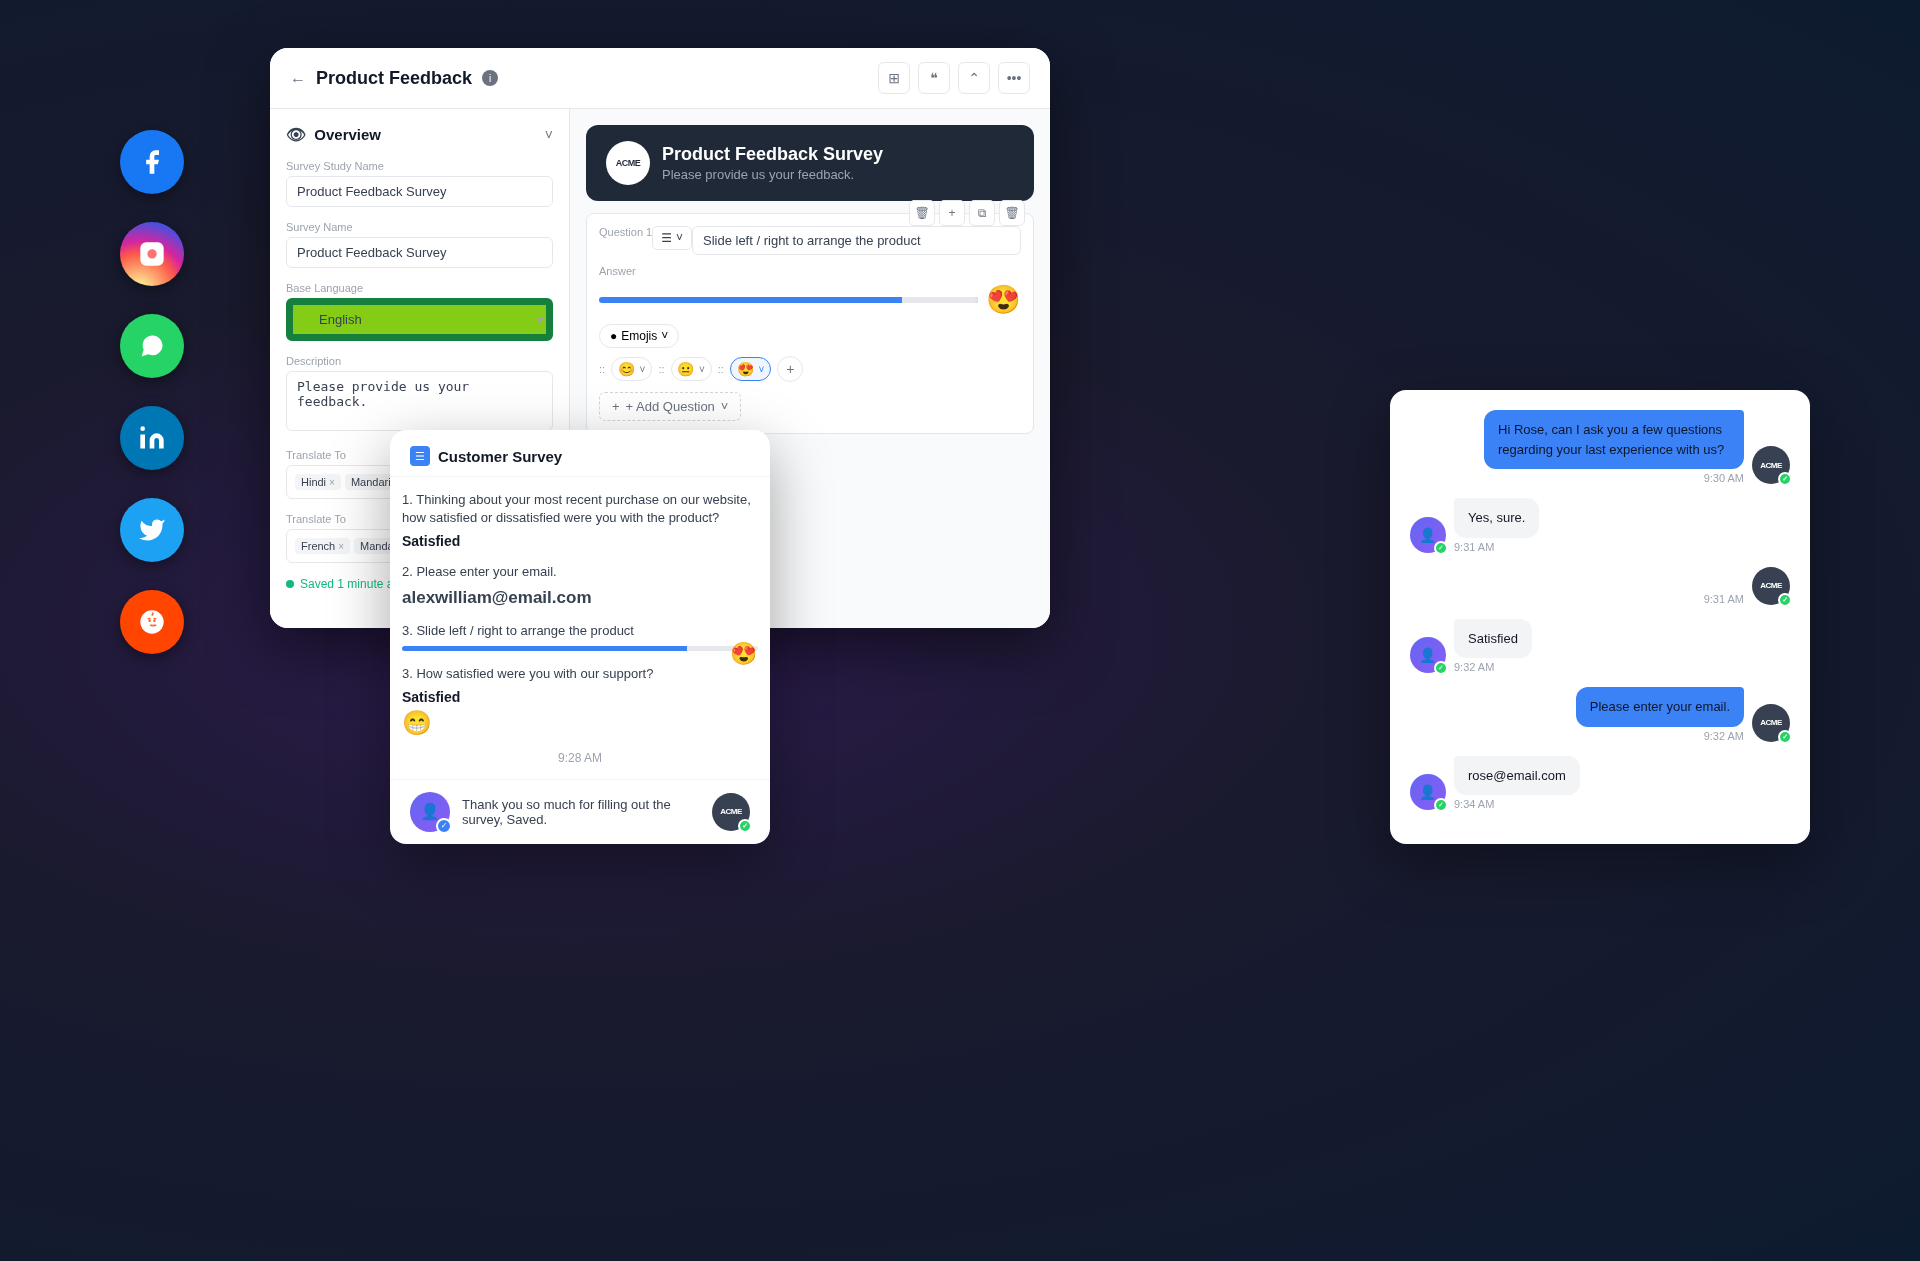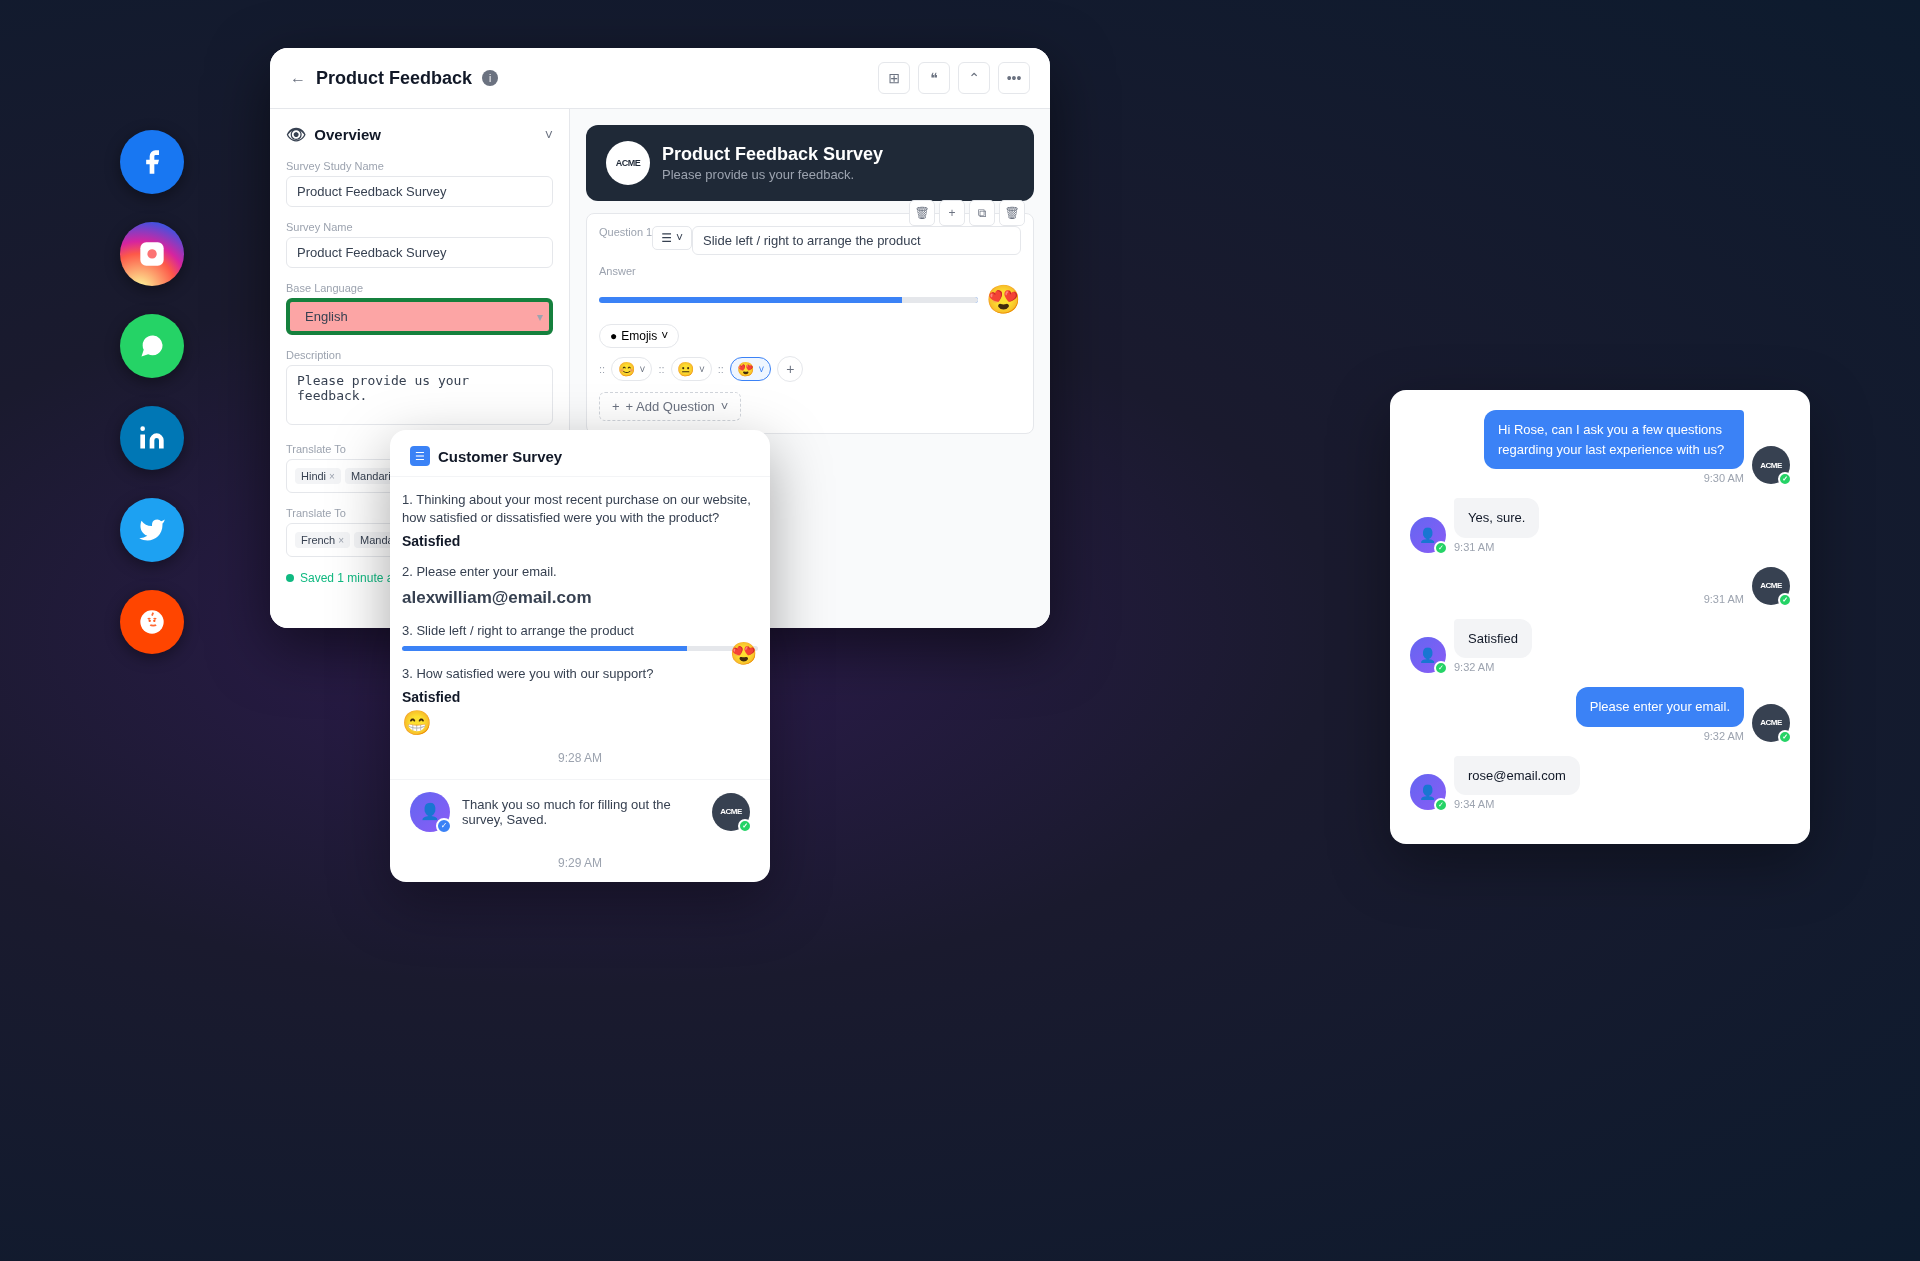--- a/index.html
+++ b/index.html
@@ -166,26 +166,26 @@
       padding: 7px 10px;
       border: 1px solid #e5e7eb;
       border-radius: 6px;
       font-size: 13px;
       color: #374151;
       background: #fff;
       outline: none;
     }
     .form-select {
       width: 100%;
-      padding: 7px 15px;
-      border: 4px solid #15803d;
+      padding: 7px 26px;
+      border: 7px solid #15803d;
       border-radius: 6px;
       font-size: 13px;
       color: #374151;
-      background: #fca5a5;
+      background: #84cc16;
       outline: none;
       appearance: none;
       cursor: pointer;
     }
     .select-wrapper {
       position: relative;
     }
     .select-wrapper::after {
       content: '▾';
       position: absolute;
@@ -623,21 +623,21 @@
       max-width: 260px;
       line-height: 1.5;
     }
     .wa-bubble.incoming {
       background: #f3f4f6;
       color: #111827;
       border-radius: 4px 12px 12px 12px;
     }
     .wa-bubble.outgoing {
       background: #3b82f6;
-      color: #ffffff;
+      color: #0f172a;
       border-radius: 12px 4px 12px 12px;
     }
     .wa-time {
       font-size: 11px;
       color: #9ca3af;
       text-align: right;
       margin-top: 3px;
     }
     .wa-time.incoming { text-align: left; }
     .wa-avatar {
@@ -913,21 +913,20 @@
     <div class="cs-avatar">
       👤
       <div class="cs-avatar-badge">✓</div>
     </div>
     <span class="cs-message">Thank you so much for filling out the survey, Saved.</span>
     <div class="acme-bot">
       ACME
       <div class="acme-bot-badge">✓</div>
     </div>
   </div>
-  <div class="cs-timestamp" style="padding: 4px 0 12px;">9:29 AM</div>
 </div>
 
 <div class="whatsapp-window">
 
   <div class="wa-message outgoing">
     <div class="wa-acme">
       ACME
       <div class="wa-acme-badge">✓</div>
     </div>
     <div>

